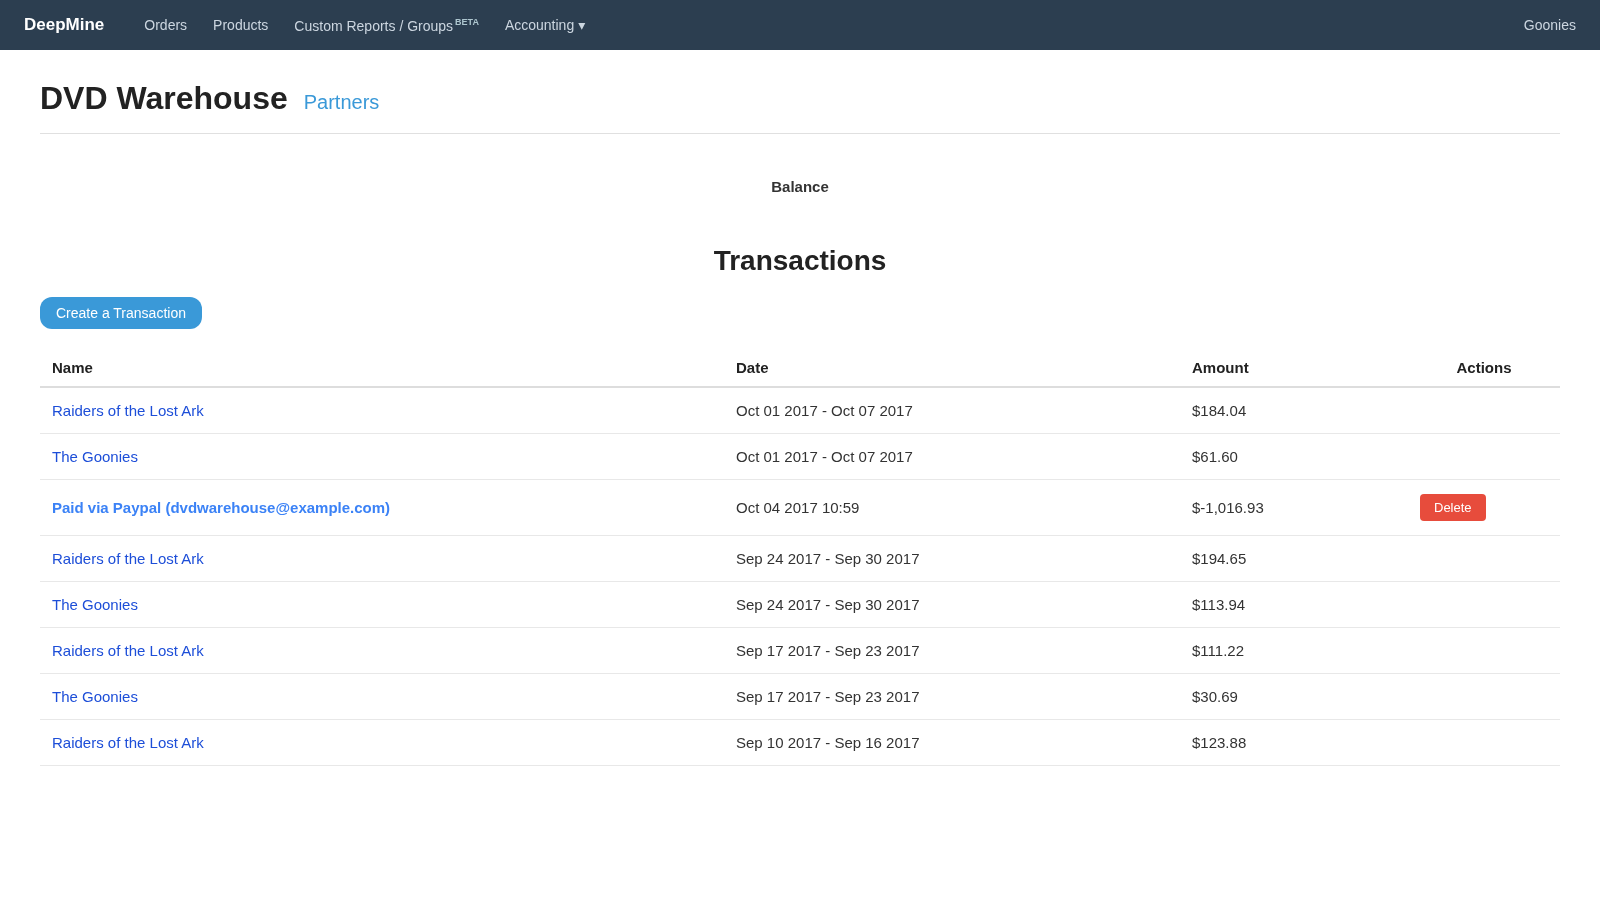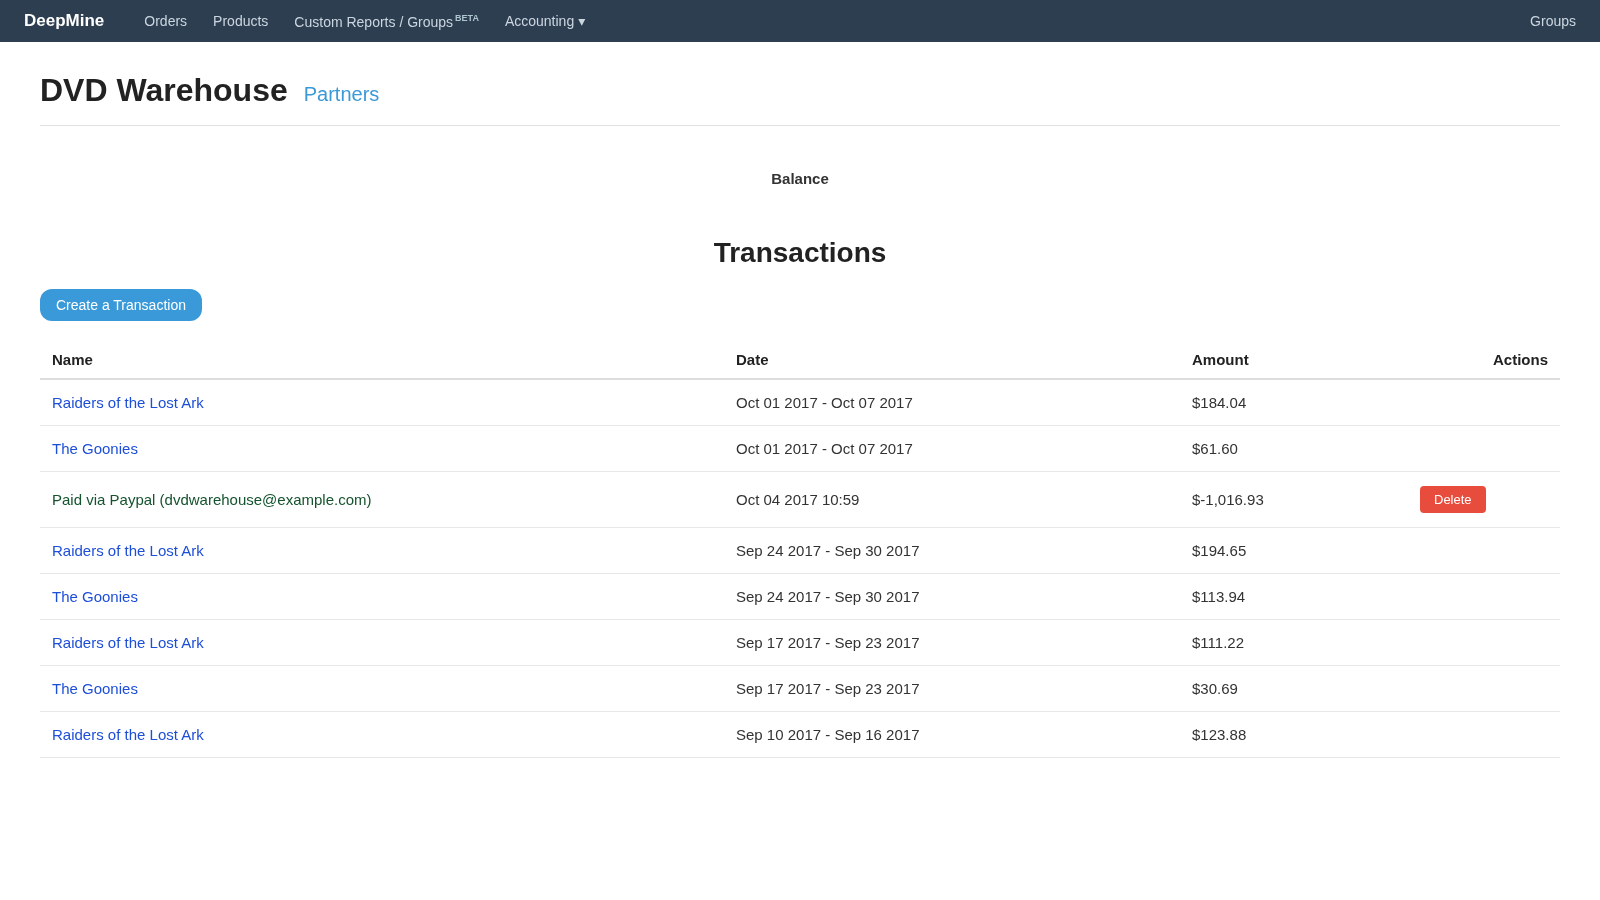--- a/index.html
+++ b/index.html
@@ -4,21 +4,21 @@
   <style>
     * { box-sizing: border-box; margin: 0; padding: 0; }
     body { font-family: -apple-system, BlinkMacSystemFont, "Segoe UI", Helvetica, Arial, sans-serif; background: #fff; color: #333; font-size: 15px; }
 
     
     nav {
       background: #2c3e50;
       display: flex;
       align-items: center;
       padding: 0 24px;
-      height: 42px;
+      height: 50px;
     }
     .nav-logo {
       color: #fff;
       font-weight: bold;
       font-size: 17px;
       margin-right: 30px;
       white-space: nowrap;
     }
     .nav-links {
       display: flex;
@@ -104,36 +104,36 @@
     }
     thead th {
       text-align: left;
       font-weight: bold;
       font-size: 15px;
       padding: 10px 12px;
       color: #222;
       border-bottom: 2px solid #ddd;
     }
     thead th.col-amount { text-align: left; }
-    thead th.col-actions { text-align: right; }
+    thead th.col-actions { text-align: center; }
 
     tbody tr {
       border-bottom: 1px solid #e8e8e8;
     }
     tbody td {
       padding: 14px 12px;
       font-size: 15px;
       vertical-align: middle;
     }
     .td-name-link {
       color: #1d4ed8;
       text-decoration: none;
       cursor: pointer;
     }
-    .td-plain { color: #14532d; }
+    .td-plain { color: #3b82f6; font-weight: bold; }
     .td-date { color: #333; }
     .td-amount { color: #333; }
 
     .delete-btn {
       background: #e74c3c;
       color: #fff;
       border: none;
       padding: 6px 14px;
       font-size: 13px;
       border-radius: 4px;
@@ -154,21 +154,21 @@
     <a class="nav-link">Orders</a>
     <a class="nav-link">Products</a>
     <a class="nav-link">
       <span>Custom Reports / Groups</span><span class="beta-badge">BETA</span>
     </a>
     <a class="nav-link nav-accounting">
       <span>Accounting</span>
       <span>▾</span>
     </a>
   </div>
-  <span class="nav-logout">Groups</span>
+  <span class="nav-logout">Goonies</span>
 </nav>
 
 <div class="page">
 
   
   <div class="page-header">
     <h1 class="page-title">DVD Warehouse</h1>
     <a class="partners-link">Partners</a>
   </div>
 

